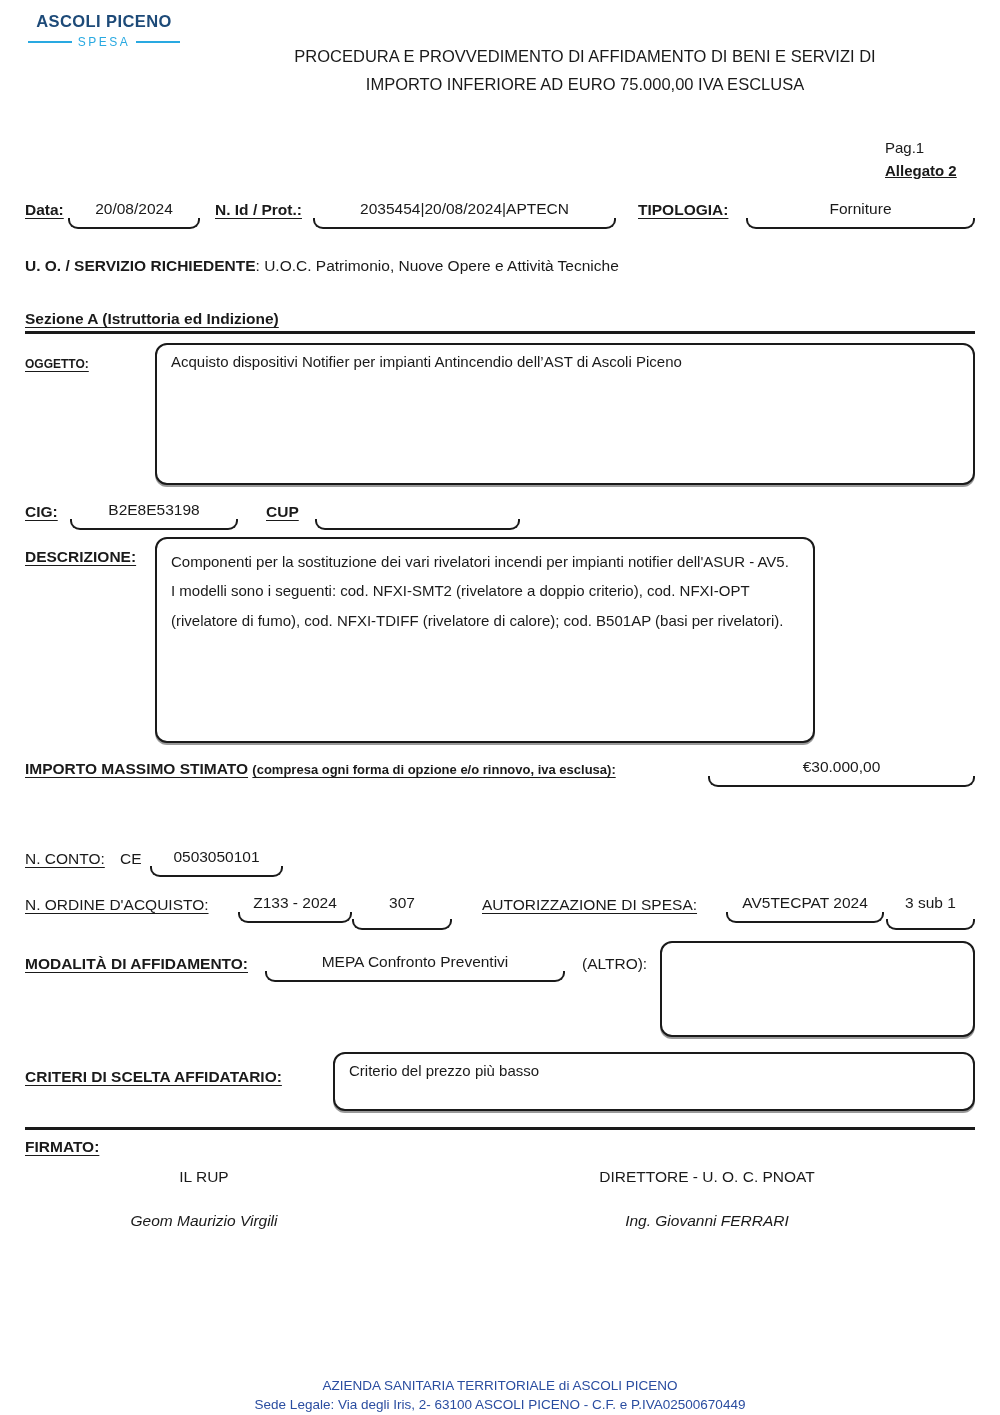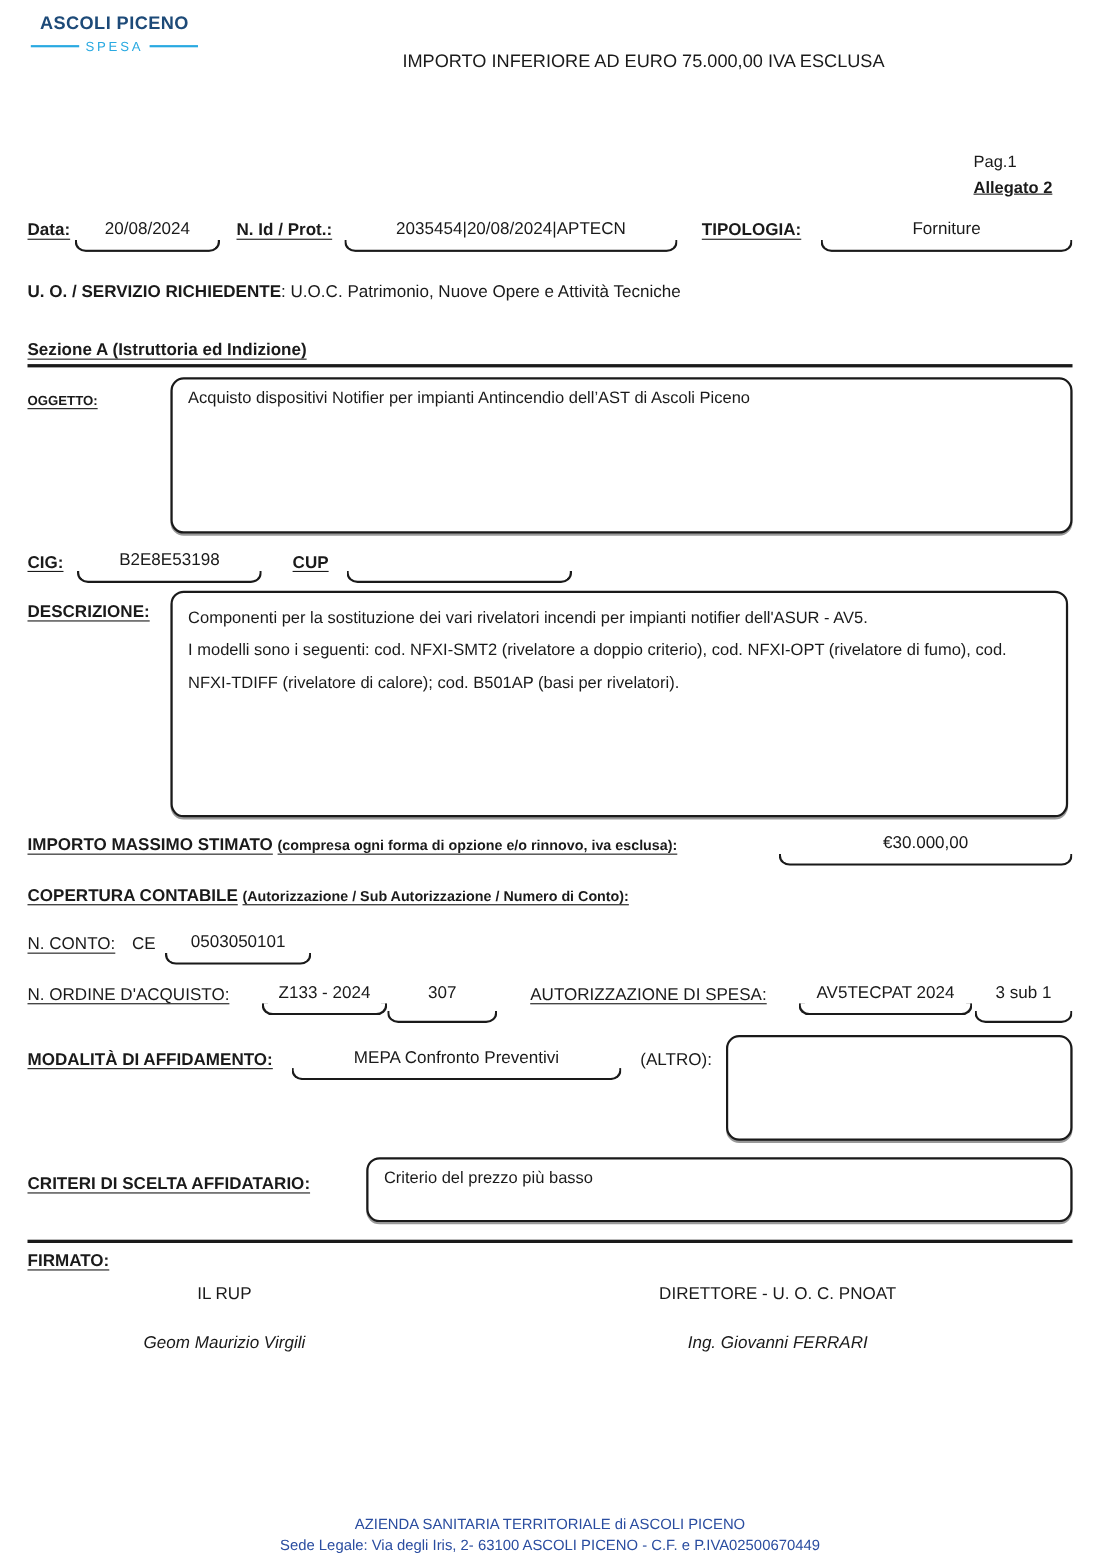--- a/index.html
+++ b/index.html
@@ -59,20 +59,21 @@
   <div class="logo">
     <div class="logo-city">ASCOLI PICENO</div>
     <div class="logo-region">
       <span class="line"></span>
       <span class="txt">SPESA</span>
       <span class="line"></span>
     </div>
   </div>
 
   <div class="doc-title">
+    <div>PROCEDURA E PROVVEDIMENTO DI AFFIDAMENTO DI BENI E SERVIZI DI</div>
     <div>IMPORTO INFERIORE AD EURO 75.000,00 IVA ESCLUSA</div>
   </div>
 
   <div class="pag-block">
     <div>Pag.1</div>
     <div class="allegato">Allegato 2</div>
   </div>
 
   <div class="lbl bold-u" style="left:25px;top:201px;">Data:</div>
   <div class="field" style="left:68px;top:199px;width:132px;">
@@ -109,38 +110,34 @@
     <div class="field-text">B2E8E53198</div>
     <div class="field-line"></div>
   </div>
   <div class="lbl bold-u" style="left:266px;top:503px;">CUP</div>
   <div class="field" style="left:315px;top:500px;width:205px;">
     <div class="field-text"></div>
     <div class="field-line"></div>
   </div>
 
   <div class="lbl bold-u" style="left:25px;top:548px;">DESCRIZIONE:</div>
-  <div class="box" style="left:155px;top:537px;width:816px;height:206px;">
+  <div class="box" style="left:155px;top:537px;width:660px;height:206px;">
     <p class="desc-p">Componenti per la sostituzione dei vari rivelatori incendi per impianti notifier dell'ASUR - AV5.</p>
     <p class="desc-p">I modelli sono i seguenti: cod. NFXI-SMT2 (rivelatore a doppio criterio), cod. NFXI-OPT (rivelatore di fumo), cod. NFXI-TDIFF (rivelatore di calore); cod. B501AP (basi per rivelatori).</p>
   </div>
 
   <div class="lbl" style="left:25px;top:760px;">
     <span class="bold-u">IMPORTO MASSIMO STIMATO</span>
     <span class="sub-u">(compresa ogni forma di opzione e/o rinnovo, iva esclusa):</span>
   </div>
   <div class="field" style="left:708px;top:757px;width:267px;">
     <div class="field-text">€30.000,00</div>
     <div class="field-line"></div>
   </div>
 
-  <div class="lbl" style="left:25px;top:806px;">
-    <span class="bold-u">COPERTURA CONTABILE</span>
-    <span class="sub-u">(Autorizzazione / Sub Autorizzazione / Numero di Conto):</span>
-  </div>
 
   <div class="lbl reg-u" style="left:25px;top:850px;">N. CONTO:</div>
   <div class="lbl" style="left:120px;top:850px;">CE</div>
   <div class="field" style="left:150px;top:847px;width:133px;">
     <div class="field-text">0503050101</div>
     <div class="field-line"></div>
   </div>
 
   <div class="lbl reg-u" style="left:25px;top:896px;">N. ORDINE D'ACQUISTO:</div>
   <div class="field" style="left:238px;top:893px;width:114px;">

